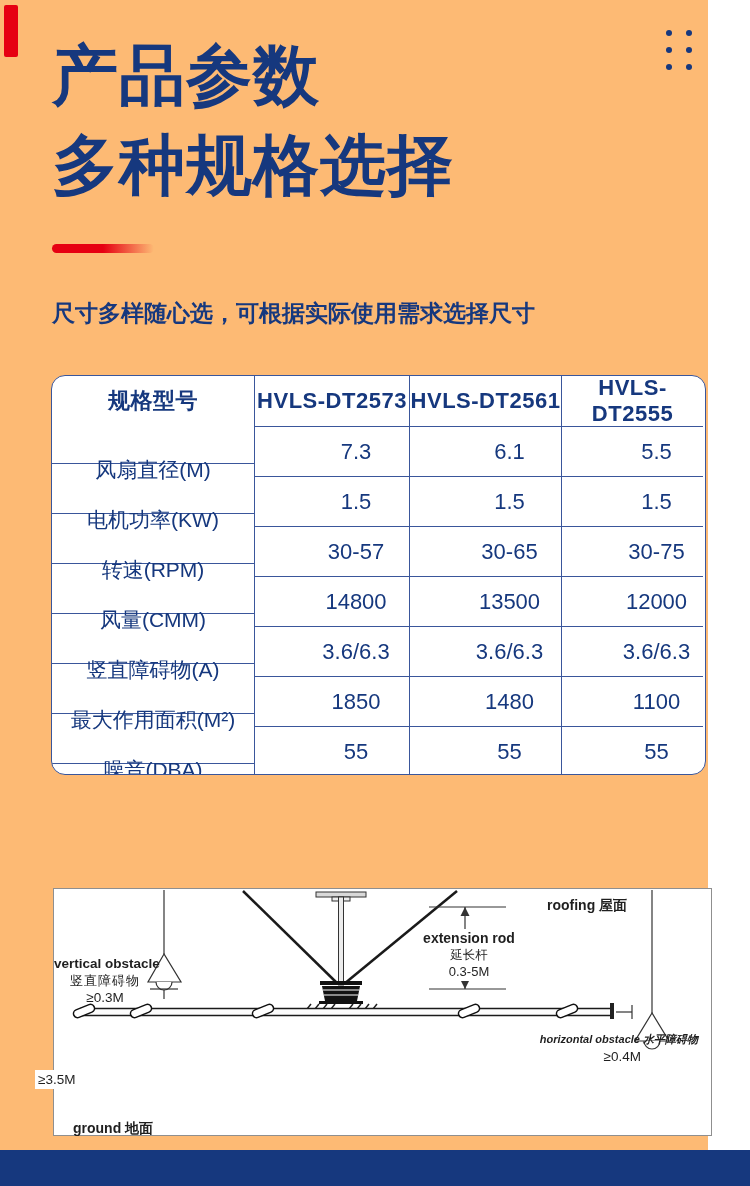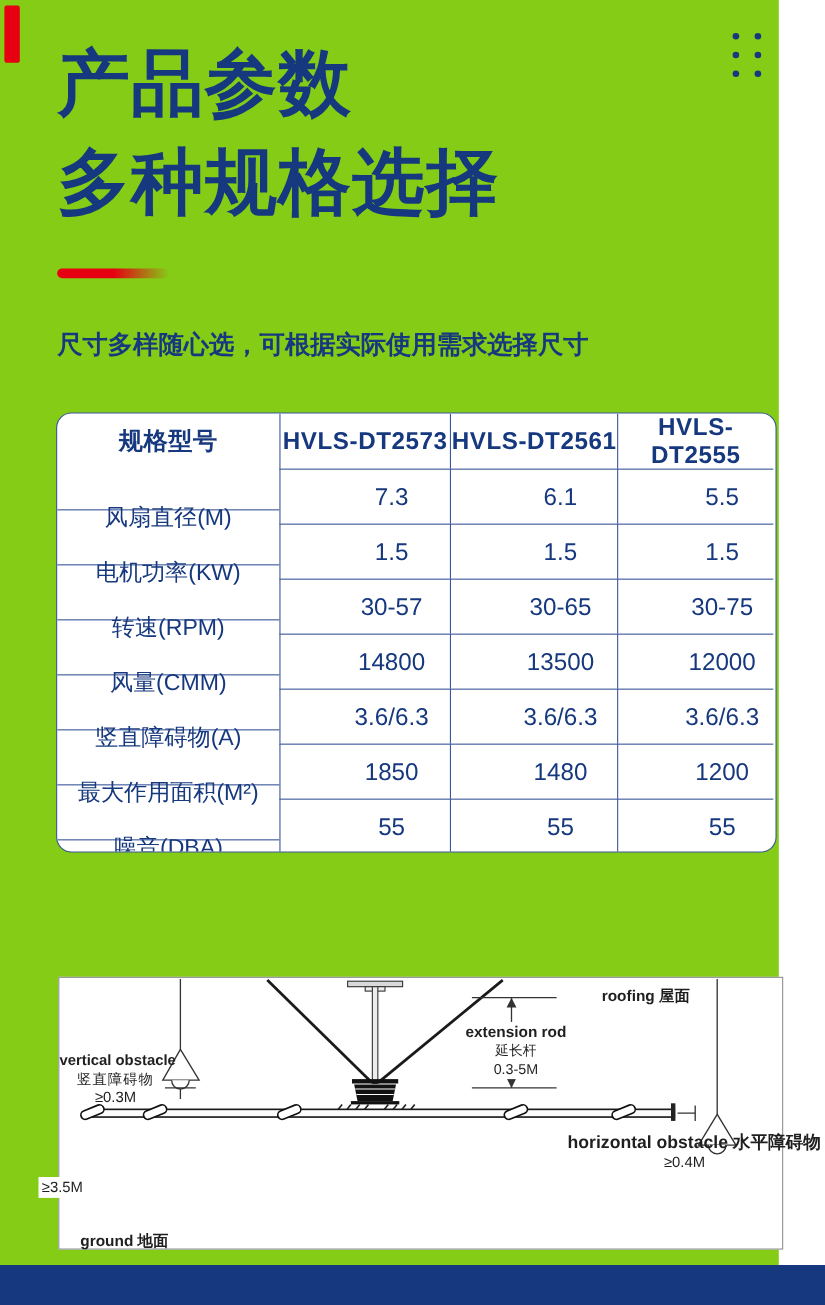--- a/index.html
+++ b/index.html
@@ -1,20 +1,20 @@
 <!DOCTYPE html>
 <html><head>
 <meta charset="utf-8">
 <style>
   * { margin:0; padding:0; box-sizing:border-box; }
   html,body { background:#ffffff; }
   body { width:750px; height:1186px; position:relative; overflow:hidden;
          font-family:"Liberation Sans", sans-serif; color:#16387e; }
 
-  .page { position:absolute; inset:0; width:708px; height:1186px; background:#84cc16; }
+  .page { position:absolute; inset:0; width:708px; height:1186px; background:#fdba74; }
 
   
   .accent-bar { position:absolute; left:4px; top:5px; width:14px; height:52px;
                 background:#e60012; border-radius:2px; }
 
   
   .title { position:absolute; left:52px; top:30px; font-size:66px; line-height:90px;
            font-weight:900; color:#16387e; letter-spacing:1px; white-space:nowrap; }
 
   
@@ -59,21 +59,21 @@
   .ext-block { left:367px; top:40px; width:96px; text-align:center; background:#fff;
                line-height:16px; padding:1px 0; }
   .ext-en { font-size:14px; font-weight:700; }
   .ext-cn { font-size:12.5px; margin-top:1px; }
   .ext-range { font-size:13px; margin-top:1px; }
   .vert-block { left:0px; top:66px; width:102px; text-align:center; line-height:17px; }
   .vert-en { font-size:13.5px; font-weight:700; }
   .vert-cn { font-size:13px; letter-spacing:1px; }
   .vert-val { font-size:13.5px; }
   .horiz-block { left:462px; top:143px; width:182px; text-align:right; line-height:15px; }
-  .horiz-line1 { font-size:16px; font-weight:600; }
+  .horiz-line1 { font-size:11px; font-weight:600;font-style:italic; }
   .horiz-line2 { font-size:13.5px; padding-right:57px; margin-top:2px; }
   .mount-height { left:-19px; top:181px; font-size:13.5px; background:#fff; padding:2px 3px; }
   .ground { left:19px; top:231px; font-size:14px; font-weight:700; }
 
   
   .bottom-bar { position:absolute; left:0; top:1150px; width:750px; height:36px;
                 background:#16387e; }
 </style>
 </head>
 <body>
@@ -127,21 +127,21 @@
     <div class="cell val">12000</div>
 
     <div class="cell lbl c0">竖直障碍物(A)</div>
     <div class="cell val">3.6/6.3</div>
     <div class="cell val">3.6/6.3</div>
     <div class="cell val">3.6/6.3</div>
 
     <div class="cell lbl c0">最大作用面积(M²)</div>
     <div class="cell val">1850</div>
     <div class="cell val">1480</div>
-    <div class="cell val">1200</div>
+    <div class="cell val">1100</div>
 
     <div class="cell lbl c0">噪音(DBA)</div>
     <div class="cell val">55</div>
     <div class="cell val">55</div>
     <div class="cell val">55</div>
   </div>
 
 
   <div class="diagram">
     <svg width="659" height="248" viewBox="0 0 659 248">

